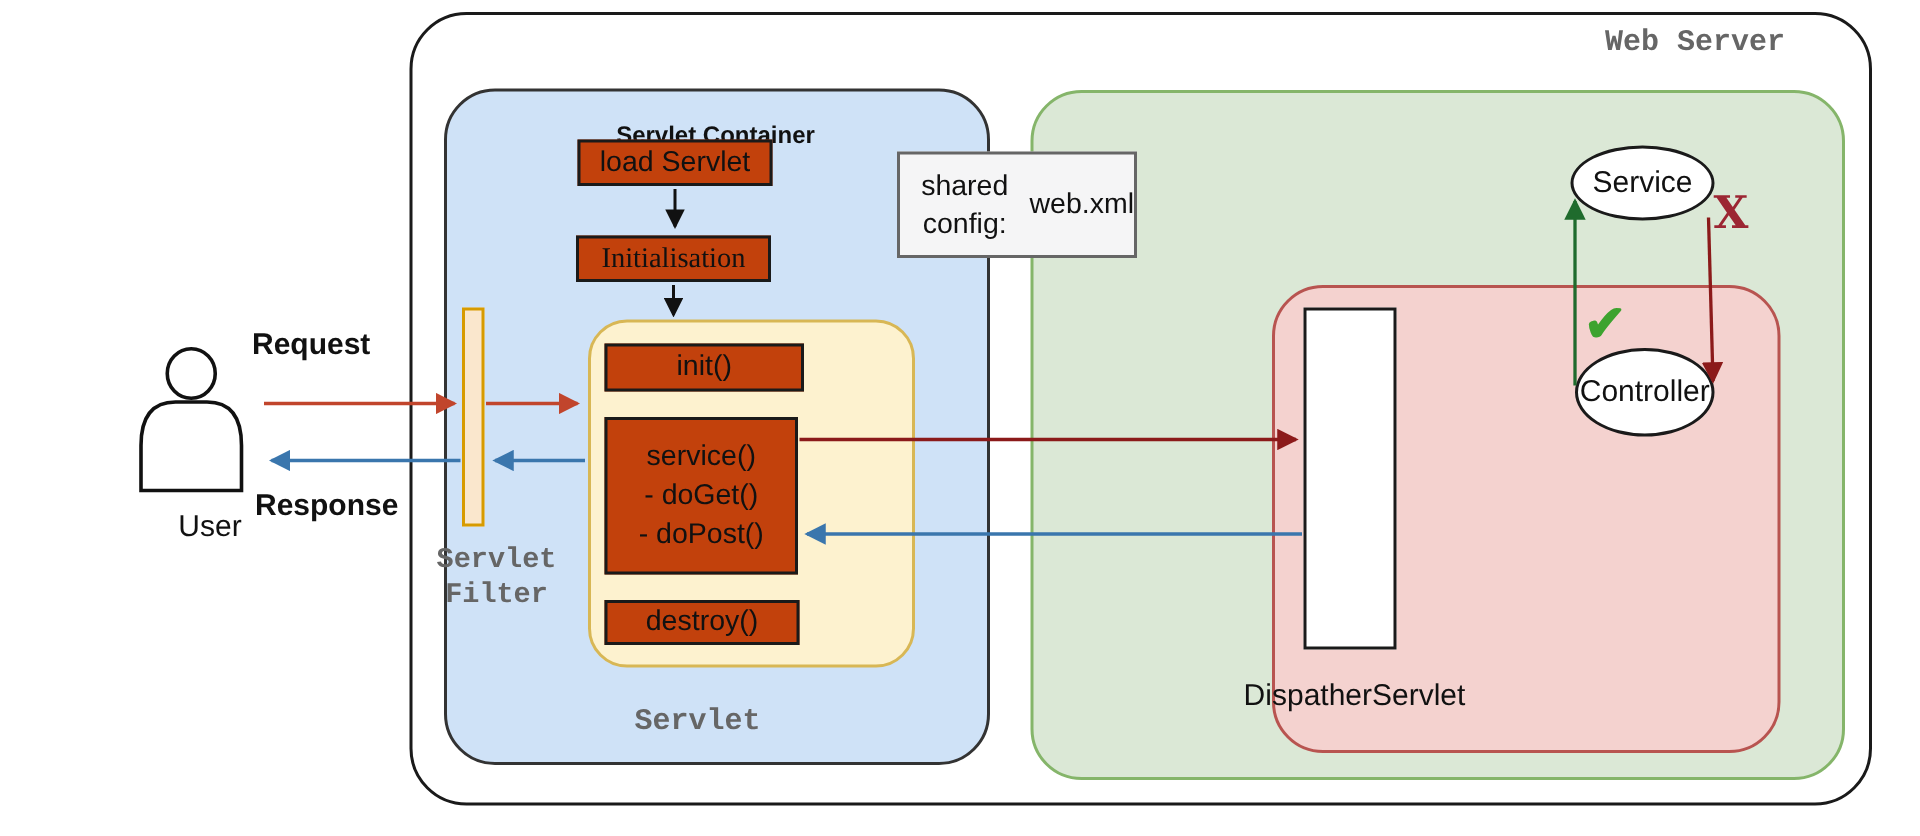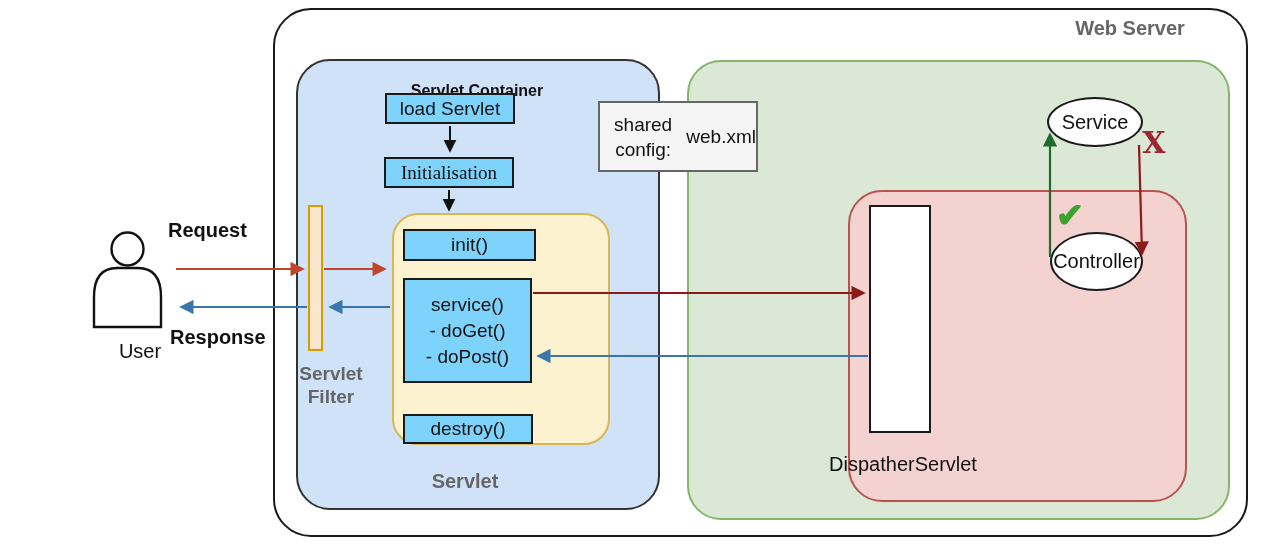--- a/index.html
+++ b/index.html
@@ -4,30 +4,30 @@
 <style>
   html,body{margin:0;padding:0;background:#ffffff;}
   .stage{
     position:relative;width:1280px;height:557px;background:#ffffff;
     font-family:"Liberation Sans",sans-serif;overflow:hidden;
   }
   .abs{position:absolute;box-sizing:border-box;}
   .container{border-style:solid;}
   .lbl{position:absolute;box-sizing:border-box;text-align:center;color:#111;}
   .box{
-    position:absolute;box-sizing:border-box;background:#7dd3fc;border:2px solid #1a1a1a;
+    position:absolute;box-sizing:border-box;background:#c2410c;border:2px solid #1a1a1a;
     display:flex;align-items:center;justify-content:center;
     font-size:19px;color:#111;text-align:center;
   }
   .ellipse{
     position:absolute;box-sizing:border-box;background:#ffffff;border:2px solid #1a1a1a;
     border-radius:50%;display:flex;align-items:center;justify-content:center;
     font-size:20px;color:#111;
   }
-  .gray{color:#666;}
+  .gray{color:#666;font-family:Liberation Mono, monospace;}
   .bold{font-weight:bold;}
   svg.overlay{position:absolute;left:0;top:0;pointer-events:none;}
 </style>
 </head>
 <body>
 
 <div class="stage">
 
   <div class="abs container" style="left:273px;top:8px;width:975px;height:529px;border:2px solid #1a1a1a;border-radius:38px;background:#ffffff;"></div>
   <div class="lbl bold gray" style="left:1040px;top:17px;width:180px;font-size:20px;">Web Server</div>
@@ -45,21 +45,21 @@
   <div class="box" style="left:385px;top:93px;width:130px;height:31px;">load Servlet</div>
   <div class="box" style="left:384px;top:157px;width:130px;height:31px;font-family:Liberation Serif, serif;">Initialisation</div>
   <div class="box" style="left:403px;top:229px;width:133px;height:32px;">init()</div>
 
   <div class="box" style="left:403px;top:278px;width:129px;height:105px;flex-direction:column;line-height:26px;">
     <div>service()</div>
     <div>- doGet()</div>
     <div>- doPost()</div>
   </div>
 
-  <div class="box" style="left:403px;top:400px;width:130px;height:30px;margin-top:14px;">destroy()</div>
+  <div class="box" style="left:403px;top:400px;width:130px;height:30px;">destroy()</div>
 
   <div class="box" style="left:598px;top:101px;width:160px;height:71px;background:#f5f5f6;border:2px solid #666;flex-direction:row;line-height:25px;">
     <div>shared config:</div>
     <div>web.xml</div>
   </div>
 
   <div class="abs" style="left:308px;top:205px;width:15px;height:146px;background:#fae7cd;border:2px solid #d79b00;"></div>
   <div class="lbl bold gray" style="left:281px;top:362px;width:100px;font-size:19px;line-height:23px;">
     <div>Servlet</div>
     <div>Filter</div>

